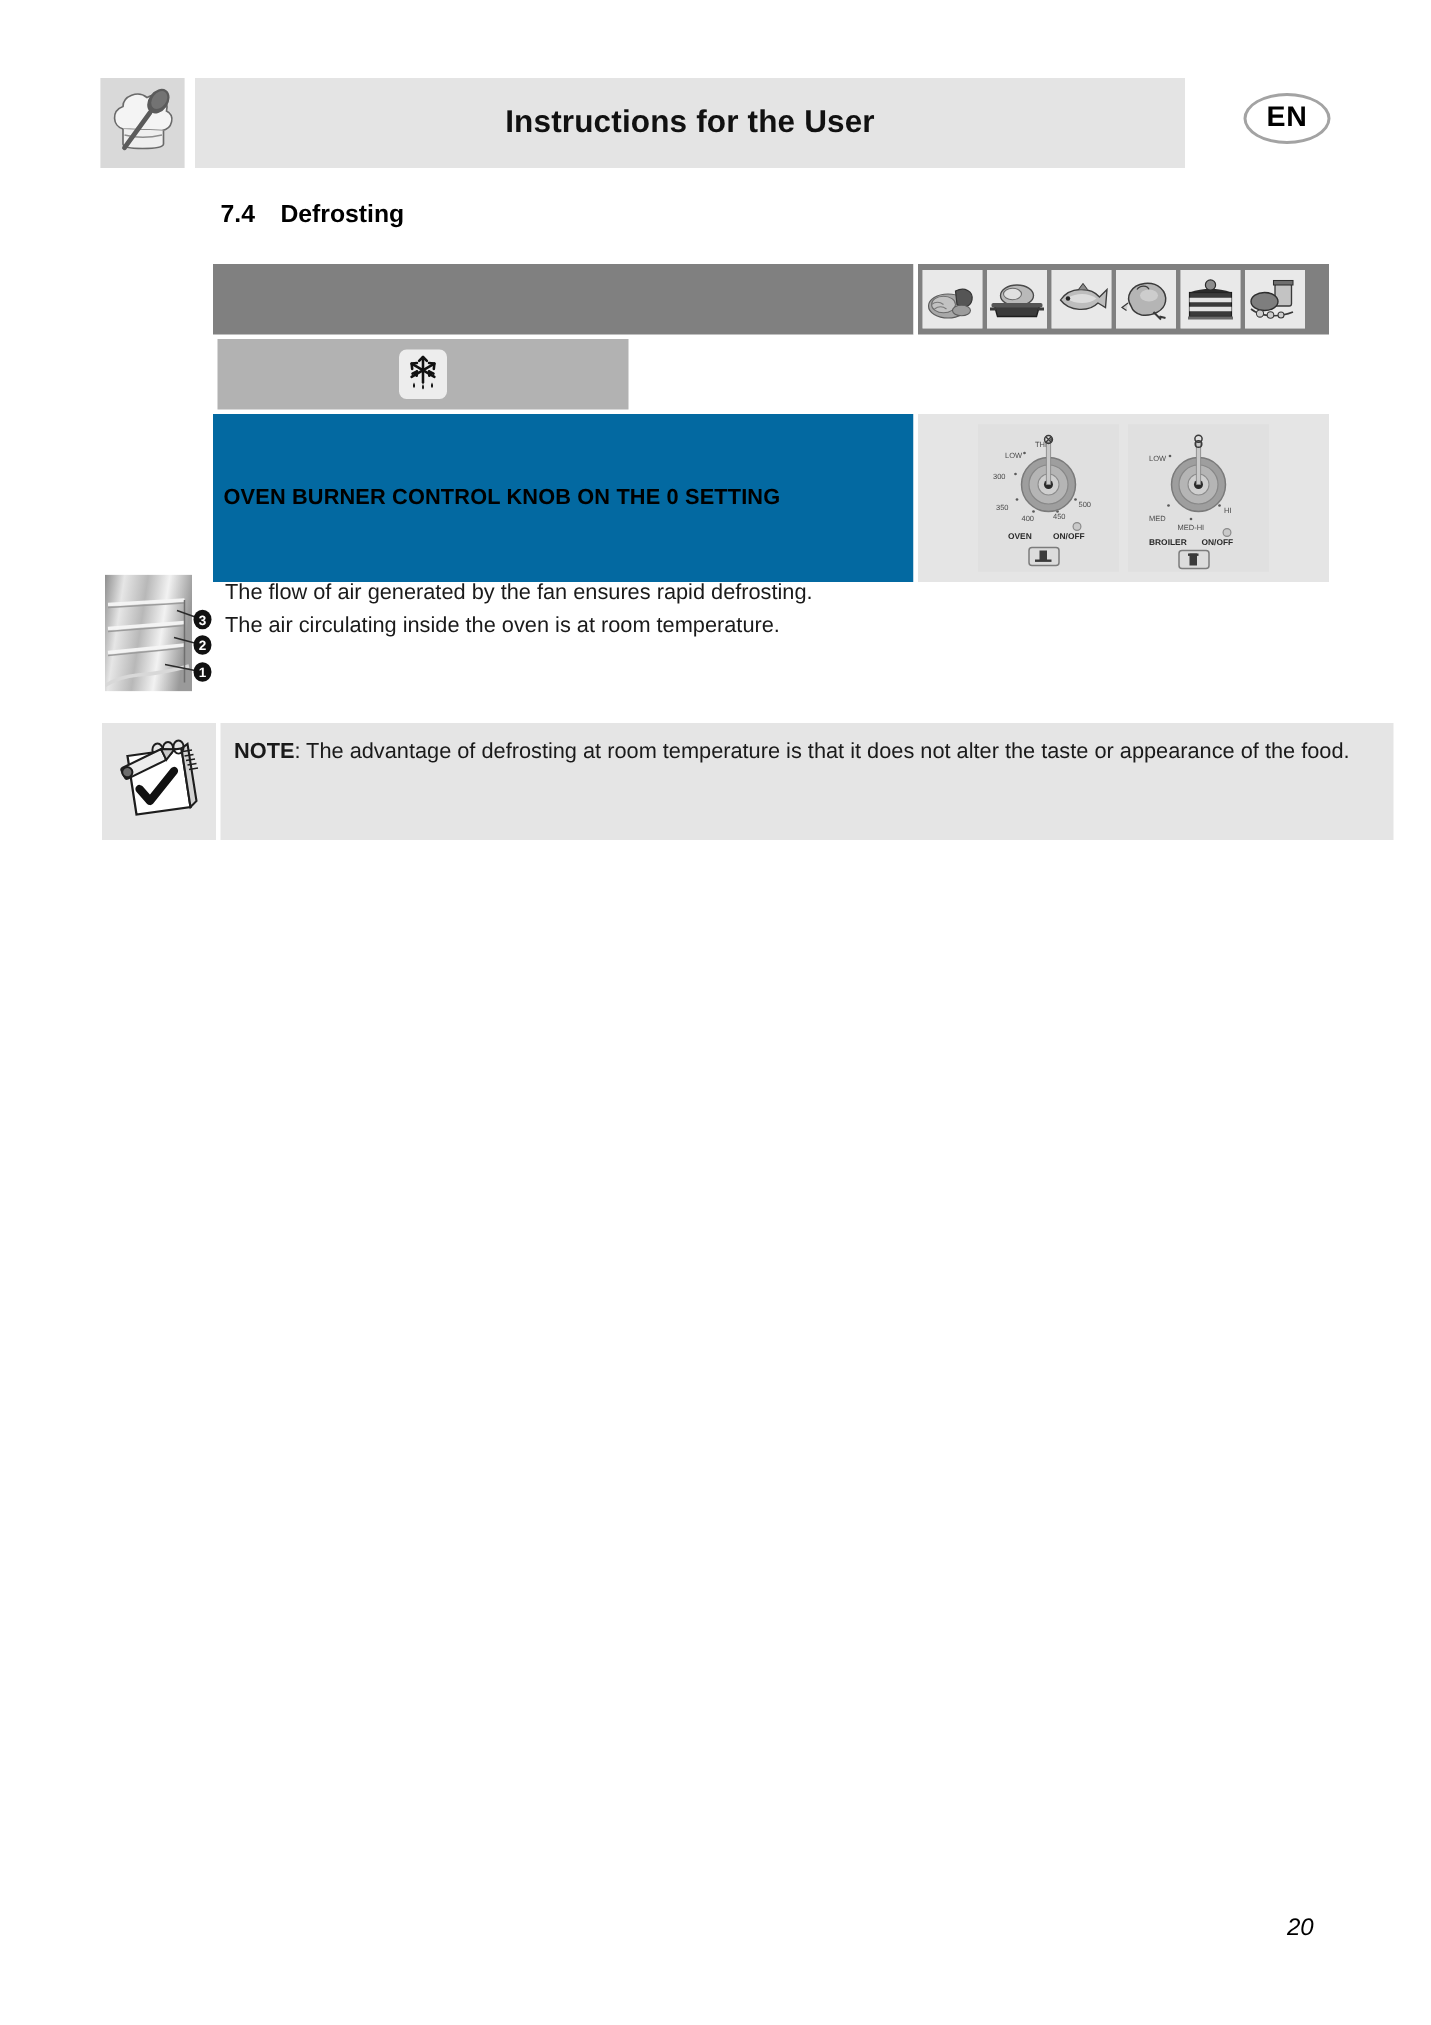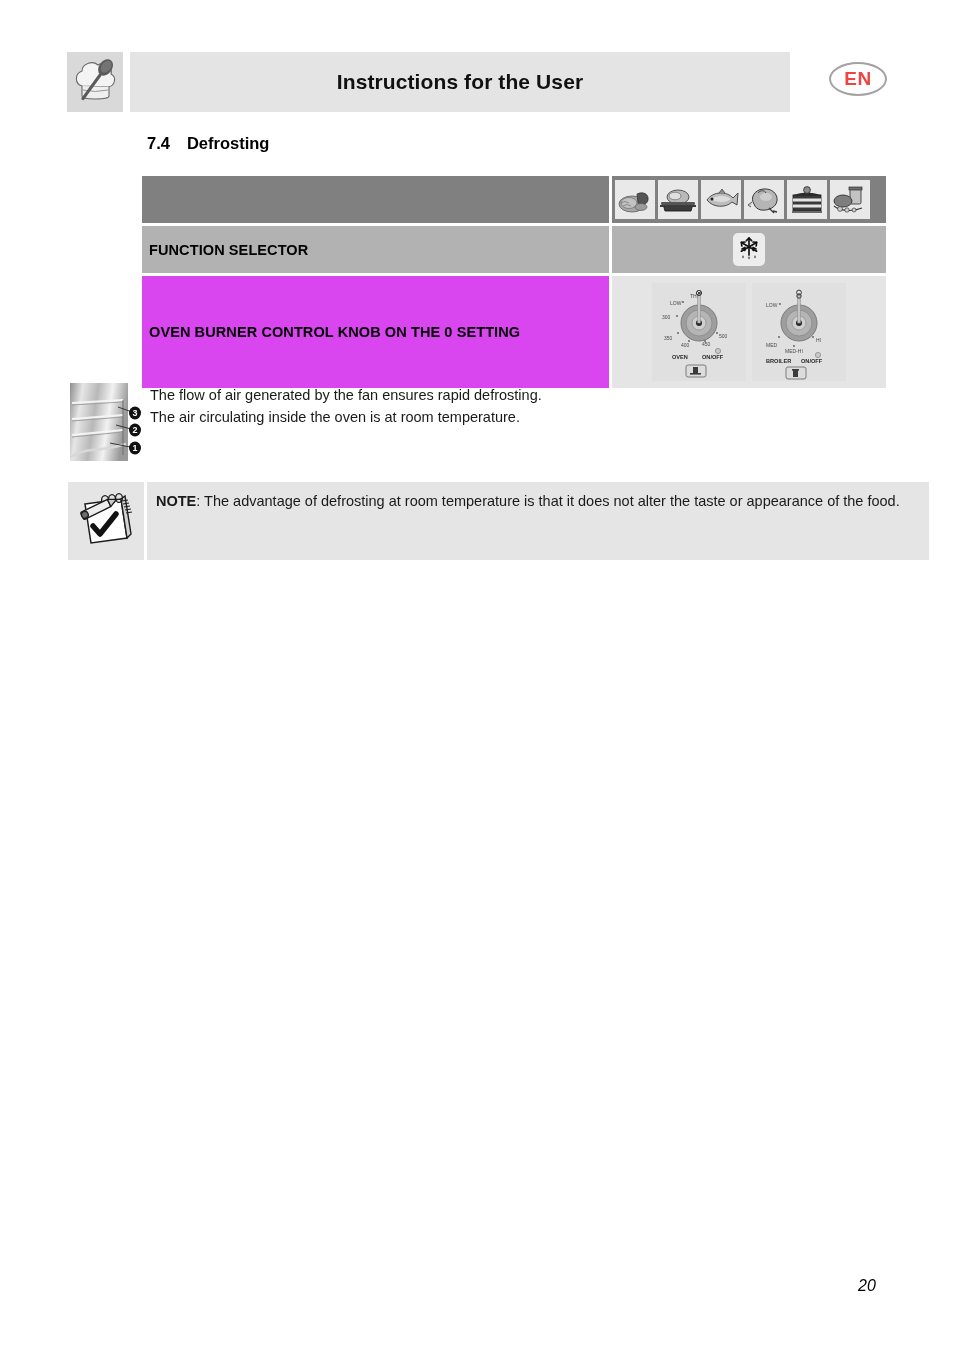--- a/index.html
+++ b/index.html
@@ -58,21 +58,21 @@
     border: 2px solid #a3a3a3;
     border-radius: 50%;
     display: flex;
     align-items: center;
     justify-content: center;
     box-sizing: border-box;
   }
   .lang-badge span {
     font-size: 19px;
     font-weight: bold;
-    color: #ef4444;
+    color: #000000;
     letter-spacing: 0.5px;
   }
 
   
   .section-title {
     position: absolute;
     left: 147px;
     top: 134px;
     font-size: 16.5px;
     font-weight: bold;
@@ -138,21 +138,21 @@
     background: #ededed;
     border-radius: 5px;
     display: flex;
     align-items: center;
     justify-content: center;
   }
 
   .row-knob { height: 112px; }
   .cell-knob-label {
     width: 467px;
-    background: #d946ef;
+    background: #0369a1;
     display: flex;
     flex-direction: column;
     justify-content: center;
     padding-left: 7px;
     box-sizing: border-box;
   }
   .cell-knob-label span {
     font-size: 14.5px;
     font-weight: bold;
     line-height: 19px;
@@ -347,23 +347,20 @@
           <circle cx="24" cy="30" r="2" fill="#cfcfcf" stroke="#3a3a3a" stroke-width="0.7"></circle>
         </svg>
       </div>
 
     </div>
   </div>
 
   <div class="gap-h"></div>
 
   <div class="tbl-row row-fn">
-    <div class="cell-fn-label">
-      <span>FUNCTION SELECTOR</span>
-    </div>
     <div class="gap-v"></div>
     <div class="cell-fn-icon">
       <div class="snow-box">
         <svg width="26" height="27" viewBox="0 0 26 27">
           <g stroke="#111" stroke-width="1.7" stroke-linecap="round" fill="none">
             <line x1="13" y1="2" x2="13" y2="19"></line>
             <line x1="5.4" y1="6.4" x2="20.6" y2="15.2"></line>
             <line x1="20.6" y1="6.4" x2="5.4" y2="15.2"></line>
             <path d="M13 2 l-2.6 2.6 M13 2 l2.6 2.6"></path>
             <path d="M5.4 6.4 l0.4 3.6 M5.4 6.4 l3.6 -0.4"></path>

